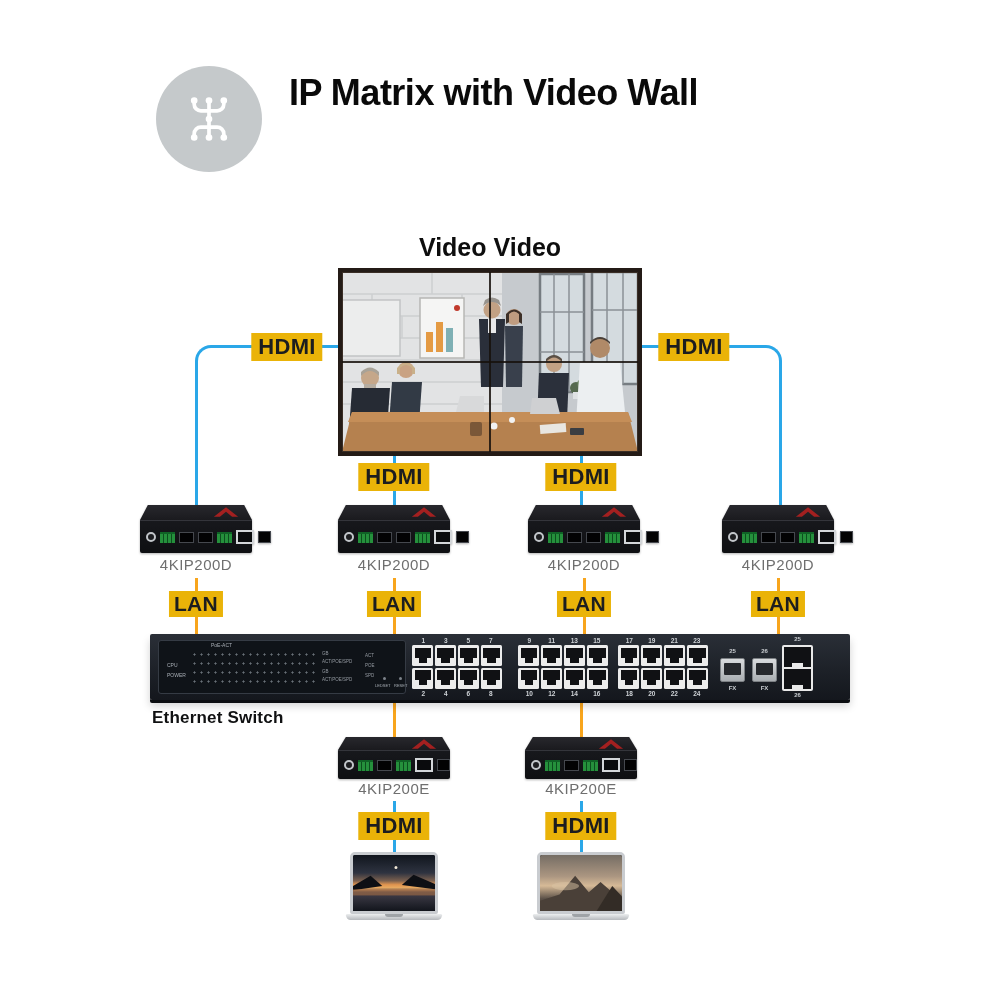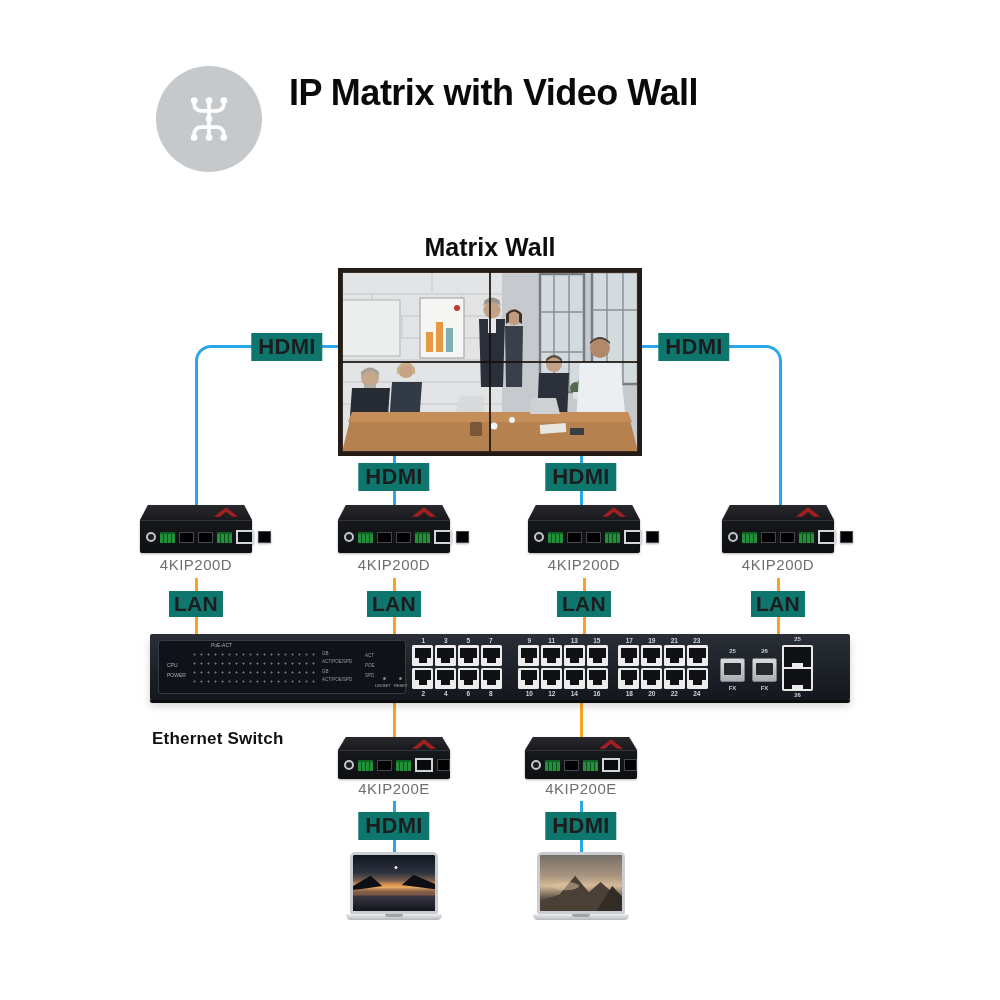--- a/index.html
+++ b/index.html
@@ -21,21 +21,21 @@
   .bezel-h{position:absolute;top:50%;left:0;right:0;height:2px;margin-top:-1px;background:rgba(22,17,12,.85);}
 
   
   .elbow{position:absolute;z-index:1;border:0 solid var(--hdmi,#2aa7e8);}
   .elbow-l{left:195px;top:345px;width:145px;height:162px;border-top-width:3px;border-left-width:3px;border-top-left-radius:16px;}
   .elbow-r{left:642px;top:345px;width:137px;height:162px;border-top-width:3px;border-right-width:3px;border-top-right-radius:16px;}
   .vline{position:absolute;width:3px;z-index:1;}
   .vblue{background:var(--hdmi,#2aa7e8);}
   .vorange{background:var(--lan,#f8a51d);}
 
-  .conn-label{position:absolute;transform:translate(-50%,-50%);background:#0f766e;padding:1px 7px;
+  .conn-label{position:absolute;transform:translate(-50%,-50%);background:#eab308;padding:1px 7px;
               font-size:22px;font-weight:600;color:#1c1d1f;z-index:5;letter-spacing:.3px;}
   .lan-label{font-size:21px;padding:1px 5px;}
 
   
   .device{position:absolute;width:112px;z-index:3;filter:drop-shadow(0 1px 1px rgba(0,0,0,.3));}
   .dev-top{height:15px;background:linear-gradient(180deg,#28282d,#1a1a1e);
            clip-path:polygon(7% 0,93% 0,100% 100%,0 100%);position:relative;}
   .dev-logo{position:absolute;right:13px;top:2px;width:26px;height:11px;}
   .dev-front{height:33px;background:linear-gradient(180deg,#17181c,#0e0f12);border-radius:0 0 2px 2px;
              border-top:1px solid #34353b;display:flex;align-items:center;gap:4px;padding:0 6px;box-sizing:border-box;}
@@ -69,21 +69,21 @@
   .rj45 i{position:absolute;left:2.5px;right:2.5px;top:2.5px;height:10px;background:#101114;display:block;}
   .rj45 i::after{content:"";position:absolute;left:4px;right:4px;top:10px;height:5px;background:#101114;}
   .sfp{position:absolute;top:24px;width:25px;height:24px;background:linear-gradient(180deg,#d9dbdd,#a9adb1);
        border:1px solid #7c8084;border-radius:2px;box-sizing:border-box;}
   .sfp::after{content:"";position:absolute;left:3px;right:3px;top:4px;bottom:6px;background:#26282c;border-radius:1px;}
   .micro2{position:absolute;font-size:6px;color:#c9cdd1;text-align:center;font-weight:700;}
   .combo{position:absolute;left:632px;top:11px;width:31px;height:46px;background:#e9e9e9;border-radius:2px;
          padding:2px;box-sizing:border-box;display:flex;flex-direction:column;gap:2px;}
   .combo .jack{flex:1;background:#101114;position:relative;}
   .combo .jack::after{content:"";position:absolute;left:8px;right:8px;bottom:0;height:4px;background:#e9e9e9;}
-  .switch-label{left:152px;top:708px;font-size:17px;font-weight:700;color:#101112;letter-spacing:.2px;margin-top:21px;}
+  .switch-label{left:152px;top:708px;font-size:17px;font-weight:700;color:#101112;letter-spacing:.2px;}
 
   
   .laptop{position:absolute;width:96px;height:70px;z-index:3;}
   .lap-screen{position:absolute;left:4px;right:4px;top:0;height:62px;background:#0c0d10;
               border:3px solid #c9ccd0;border-radius:5px 5px 2px 2px;box-sizing:border-box;overflow:hidden;}
   .lap-screen svg{display:block;width:100%;height:100%;}
   .lap-base{position:absolute;left:0;right:0;bottom:2px;height:6px;
             background:linear-gradient(180deg,#eceeef,#b6b9bd);border-radius:2px 2px 7px 7px;}
   .lap-base::before{content:"";position:absolute;left:50%;transform:translateX(-50%);top:0;width:18px;height:2.5px;
                     background:#9fa3a7;border-radius:0 0 3px 3px;}
@@ -106,21 +106,21 @@
           <circle cx="70" cy="25" r="4.5"></circle>
         <circle cx="30" cy="75" r="4.5"></circle>
           <circle cx="50" cy="75" r="4.5"></circle>
           <circle cx="70" cy="75" r="4.5"></circle>
         <circle cx="50" cy="50" r="4.5"></circle>
       </g>
     </svg>
   </div>
   <h1 class="abs page-title">IP Matrix with Video Wall</h1>
 
-  <div class="abs vw-title">Matrix Wall</div>
+  <div class="abs vw-title">Video Video</div>
   <div class="abs video-wall">
     <svg viewBox="0 0 296 180" width="296" height="180">
       <rect width="296" height="180" fill="#d9dadb"></rect>
       <rect width="160" height="180" fill="#e2e3e4"></rect>
       <g stroke="#cdcfd1" stroke-width="1.5">
         <line x1="0" y1="22" x2="160" y2="22"></line>
           <line x1="0" y1="44" x2="160" y2="44"></line>
         <line x1="0" y1="66" x2="160" y2="66"></line>
           <line x1="0" y1="88" x2="160" y2="88"></line>
         <line x1="0" y1="110" x2="160" y2="110"></line>

